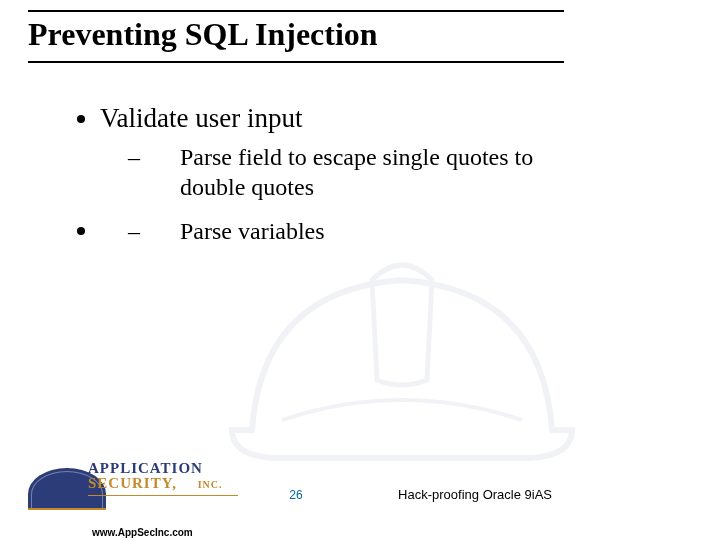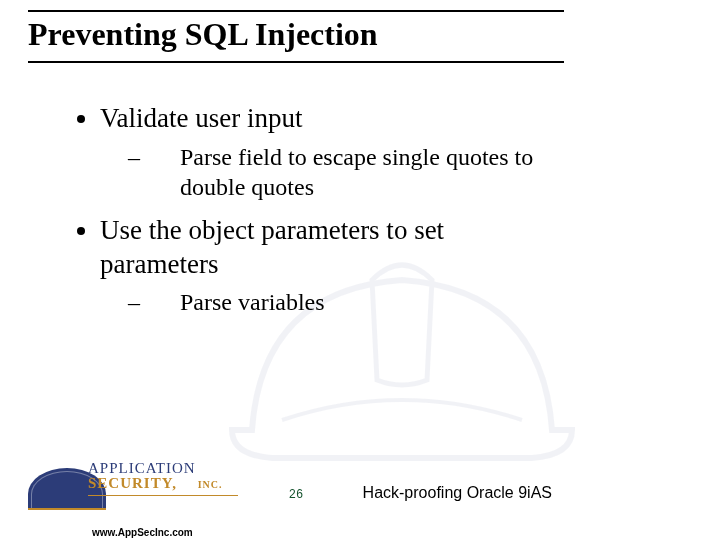--- a/index.html
+++ b/index.html
@@ -116,21 +116,21 @@
   .logo-text {
     position: absolute;
     left: 60px;
     bottom: 22px;
     font-family: "Trajan Pro", "Times New Roman", serif;
     letter-spacing: 1px;
   }
   .logo-line1 {
     font-size: 15px;
     color: #2c3c78;
-    font-weight: 400;
+    font-weight: 700;
     white-space: nowrap;
   }
   .logo-line2 {
     font-size: 15px;
     color: #c28a2a;
     font-weight: 600;
     white-space: nowrap;
     position: relative;
     top: -2px;
   }
@@ -154,30 +154,30 @@
     font-size: 10px;
     font-weight: bold;
     color: #000;
     white-space: nowrap;
   }
   .slide-number {
     position: absolute;
     left: 50%;
     transform: translateX(-50%);
     bottom: 38px;
-    font-family: Liberation Mono, monospace;
+    font-family: Liberation Sans, sans-serif;
     font-size: 12px;
-    color: #14532d;
+    color: #0369a1;
   }
   .footer-text {
     position: absolute;
     right: 40px;
     bottom: 38px;
     font-family: Arial, Helvetica, sans-serif;
-    font-size: 16px;
+    font-size: 13px;
     color: #000;
     white-space: nowrap;
   }
 
   
   .watermark {
     position: absolute;
     right: 10px;
     bottom: 60px;
     width: 360px;
@@ -211,21 +211,20 @@
       <li>
         <span>Validate user input</span>
         <div class="level2">
           <div class="dash-item">
             <span class="dash">–</span>
             <span class="txt">Parse field to escape single quotes to double quotes</span>
           </div>
         </div>
       </li>
       <li>
-        <span>Use the object parameters to set parameters</span>
         <div class="level2">
           <div class="dash-item">
             <span class="dash">–</span>
             <span class="txt">Parse variables</span>
           </div>
         </div>
       </li>
     </ul>
   </div>
 

